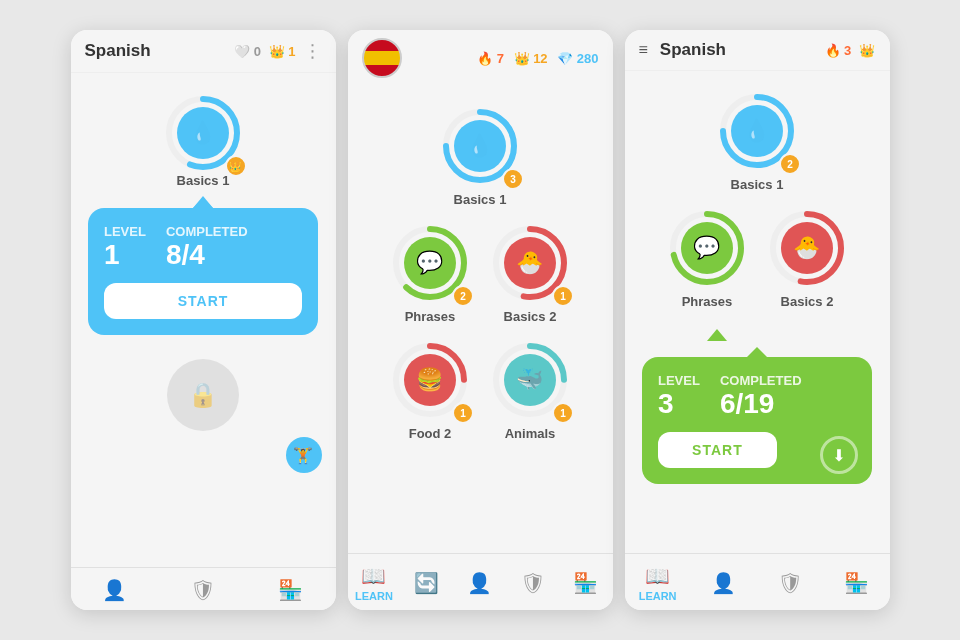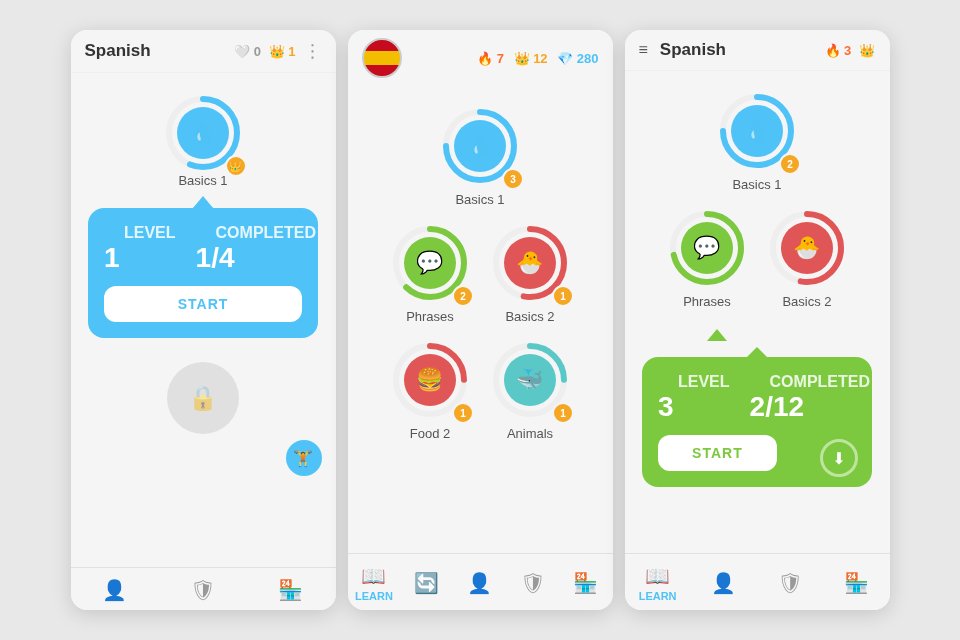--- a/index.html
+++ b/index.html
@@ -106,21 +106,21 @@
       border-radius: 50%;
       display: flex;
       align-items: center;
       justify-content: center;
       font-size: 22px;
       z-index: 2;
       position: relative;
     }
     .skill-label {
       font-size: 13px;
-      font-weight: 400;
+      font-weight: 700;
       color: #555;
       text-align: center;
     }
     .badge {
       position: absolute;
       bottom: -4px;
       right: -4px;
       background: #f5a623;
       border-radius: 50%;
       width: 22px;
@@ -167,25 +167,24 @@
     }
     .popup-card.green::before {
       border-bottom-color: #7cc93f;
     }
     .popup-stats {
       display: flex;
       gap: 20px;
       margin-bottom: 12px;
     }
     .popup-stat-label {
-      font-size: 16px;
+      font-size: 13px;
       opacity: 0.85;
       text-transform: uppercase;
       font-weight: 600;
-      margin-left: 20px;
     }
     .popup-stat-value {
       font-size: 28px;
       font-weight: 900;
     }
     .start-btn {
       background: white;
       border: none;
       border-radius: 12px;
       padding: 10px;
@@ -347,21 +346,21 @@
         <div style="width:0;height:0;border-left:10px solid transparent;border-right:10px solid transparent;border-bottom:12px solid #4fc3f7;margin-top:8px;"></div>
 
         <div class="popup-card">
           <div class="popup-stats">
             <div>
               <div class="popup-stat-label">Level</div>
               <div class="popup-stat-value">1</div>
             </div>
             <div>
               <div class="popup-stat-label">Completed</div>
-              <div class="popup-stat-value">1/4</div>
+              <div class="popup-stat-value">8/4</div>
             </div>
           </div>
           <button class="start-btn">START</button>
         </div>
       </div>
 
       <div style="display:flex;flex-direction:column;align-items:center;gap:6px;margin-top:8px;opacity:0.5;">
         <div class="locked-circle">🔒</div>
       </div>
 
@@ -549,21 +548,21 @@
 
       <div class="popup-card green" style="width:230px;position:relative;">
         
         <div class="popup-stats">
           <div>
             <div class="popup-stat-label">Level</div>
             <div class="popup-stat-value">3</div>
           </div>
           <div>
             <div class="popup-stat-label">Completed</div>
-            <div class="popup-stat-value">2/12</div>
+            <div class="popup-stat-value">6/19</div>
           </div>
         </div>
         <button class="start-btn green-text" style="width:60%;display:inline-block;">START</button>
         <div class="download-btn">⬇</div>
       </div>
     </div>
 
     <div class="bottom-nav">
       <div class="nav-item">
         <span class="nav-icon active">📖</span>

